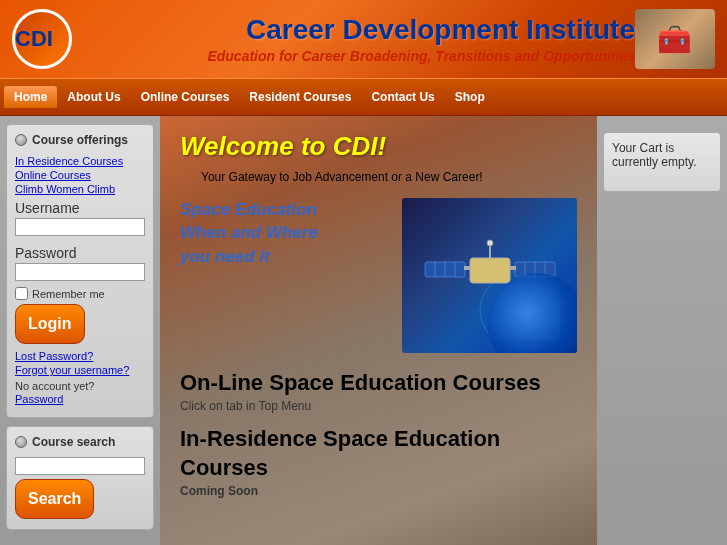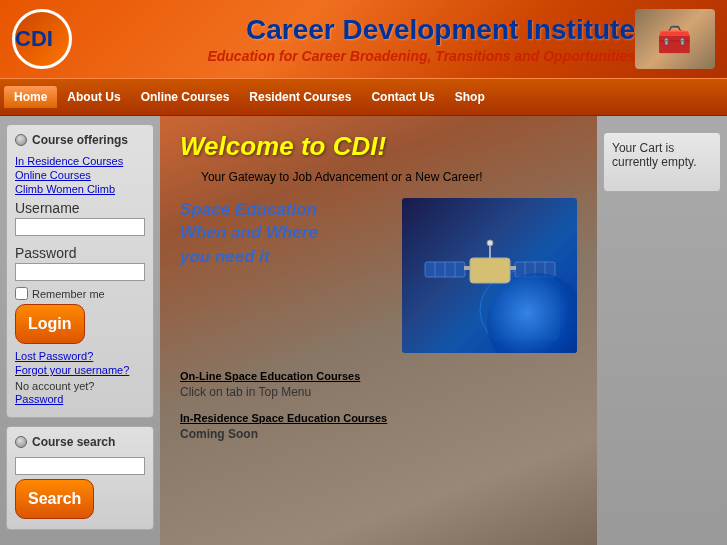--- a/index.html
+++ b/index.html
@@ -235,26 +235,25 @@
       width: 100px;
       height: 100px;
       background: radial-gradient(circle at 40% 40%, #4499ff, #0044aa, #002266);
       border-radius: 50%;
       opacity: 0.7;
     }
     .course-section {
       margin-bottom: 12px;
     }
     .course-title {
-      font-size: 11px;
+      font-size: 22px;
       font-weight: bold;
       color: #000;
       line-height: 1.3;
       margin-bottom: 2px;
-      text-decoration: underline;
     }
     .course-subtitle {
       font-size: 12px;
       color: #333;
     }
     .course-subtitle-bold {
       font-size: 12px;
       font-weight: bold;
       color: #333;
     }

